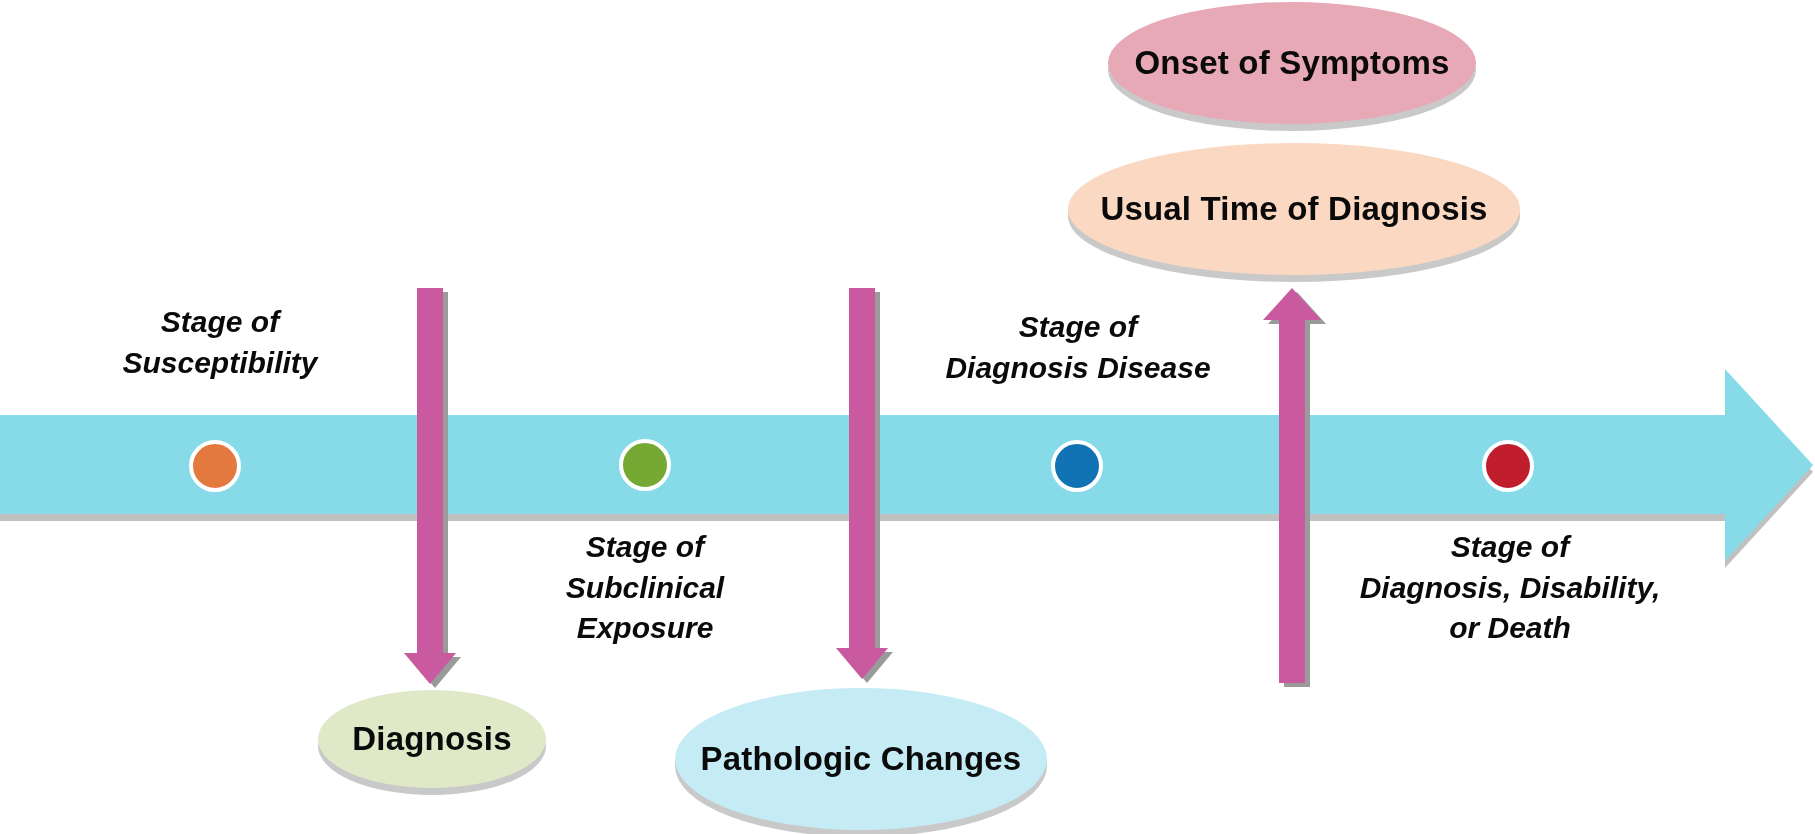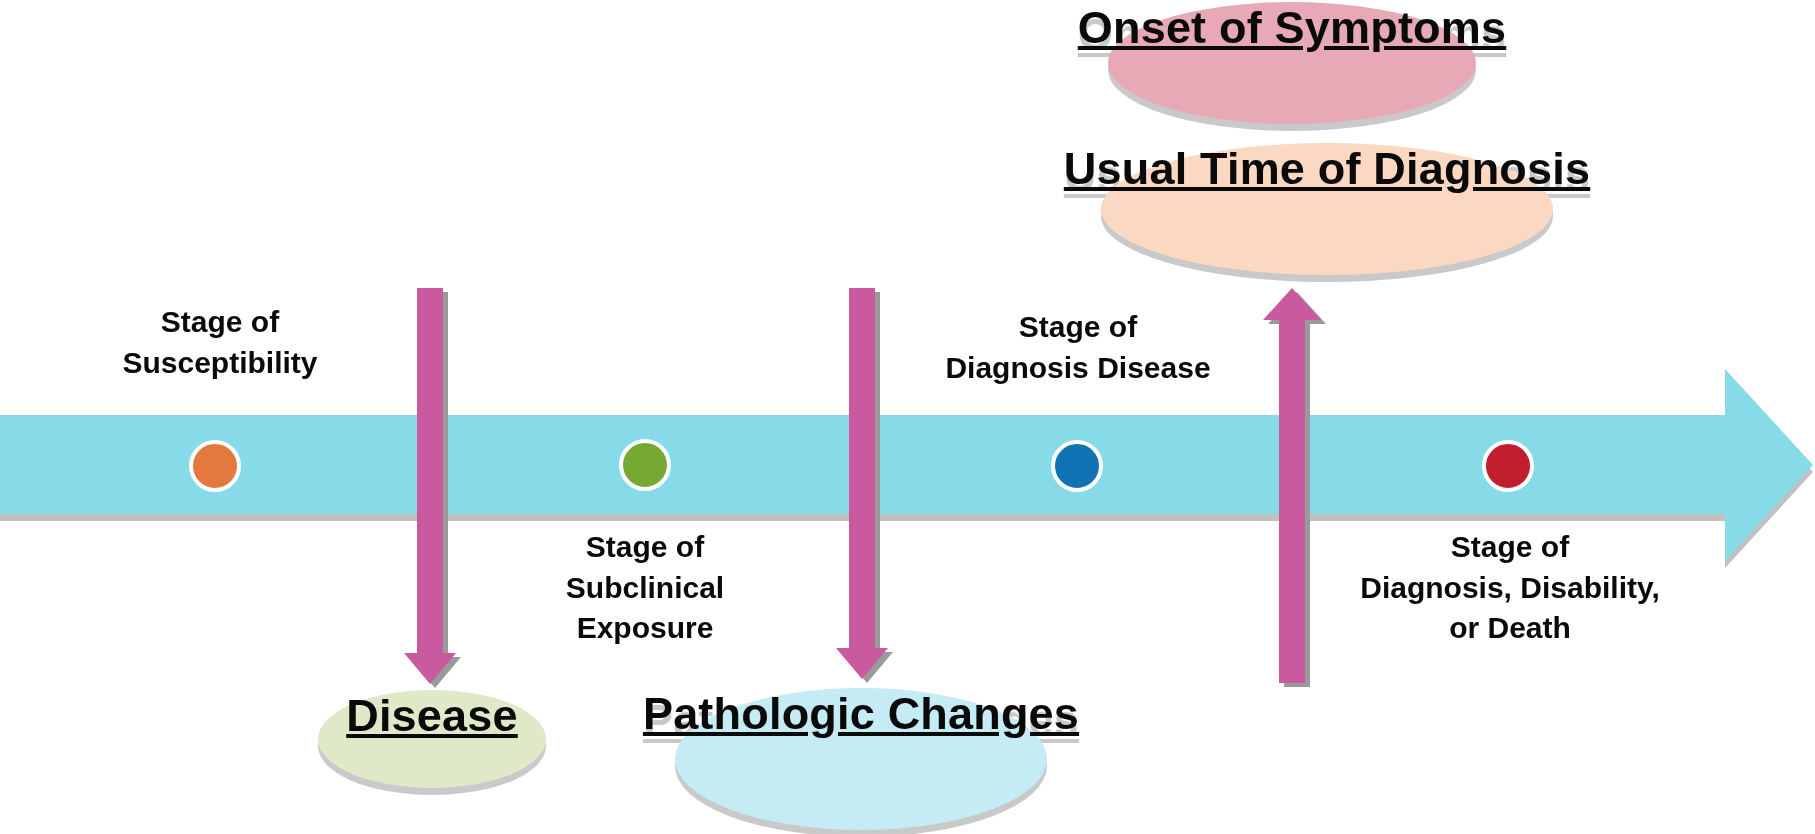--- a/index.html
+++ b/index.html
@@ -29,28 +29,27 @@
     border-left:29px solid transparent;border-right:29px solid transparent;
     border-bottom:32px solid #c95a9f;
   }
   
   .dot{
     position:absolute;width:44px;height:44px;border-radius:50%;
     border:4px solid #ffffff;box-sizing:content-box;
   }
   
   .bubble{
-    position:absolute;border-radius:50%;display:flex;justify-content:center;
-    font-size:45px;font-weight:600;letter-spacing:.2px;white-space:nowrap;
+    position:absolute;border-radius:50%;display:flex;align-items:center;justify-content:center;
+    font-size:33px;font-weight:600;letter-spacing:.2px;white-space:nowrap;
     filter:drop-shadow(0px 7px 0px #c9c9c9);
-    text-decoration:underline;
   }
   
   .stage-label{
-    position:absolute;text-align:center;font-size:30px;font-weight:700;line-height:1.35;
+    position:absolute;text-align:center;font-size:30px;font-weight:700;line-height:1.35;font-style:italic;
   }
 </style>
 </head>
 <body>
 
 <div class="canvas">
 
   <div class="layer timeline-wrap">
     <div class="timeline-band"></div>
     <div class="timeline-headpiece"></div>
@@ -95,25 +94,25 @@
   <div class="stage-label" style="left:1335px;top:527px;width:350px;">
     <div>Stage of</div>
     <div>Diagnosis, Disability,</div>
     <div>or Death</div>
   </div>
 
   <div class="bubble" style="left:1108px;top:2px;width:368px;height:122px;background:#e8a9b6;">
     <span>Onset of Symptoms</span>
   </div>
 
-  <div class="bubble" style="left:1101px;top:143px;width:452px;height:132px;background:#fbd8c2;">
+  <div class="bubble" style="left:1068px;top:143px;width:452px;height:132px;background:#fbd8c2;">
     <span>Usual Time of Diagnosis</span>
   </div>
 
   <div class="bubble" style="left:318px;top:690px;width:228px;height:98px;background:#dfe9c8;">
-    <span>Disease</span>
+    <span>Diagnosis</span>
   </div>
 
   <div class="bubble" style="left:675px;top:688px;width:372px;height:142px;background:#c5ecf5;">
     <span>Pathologic Changes</span>
   </div>
 
 </div>
 
 </body></html>

